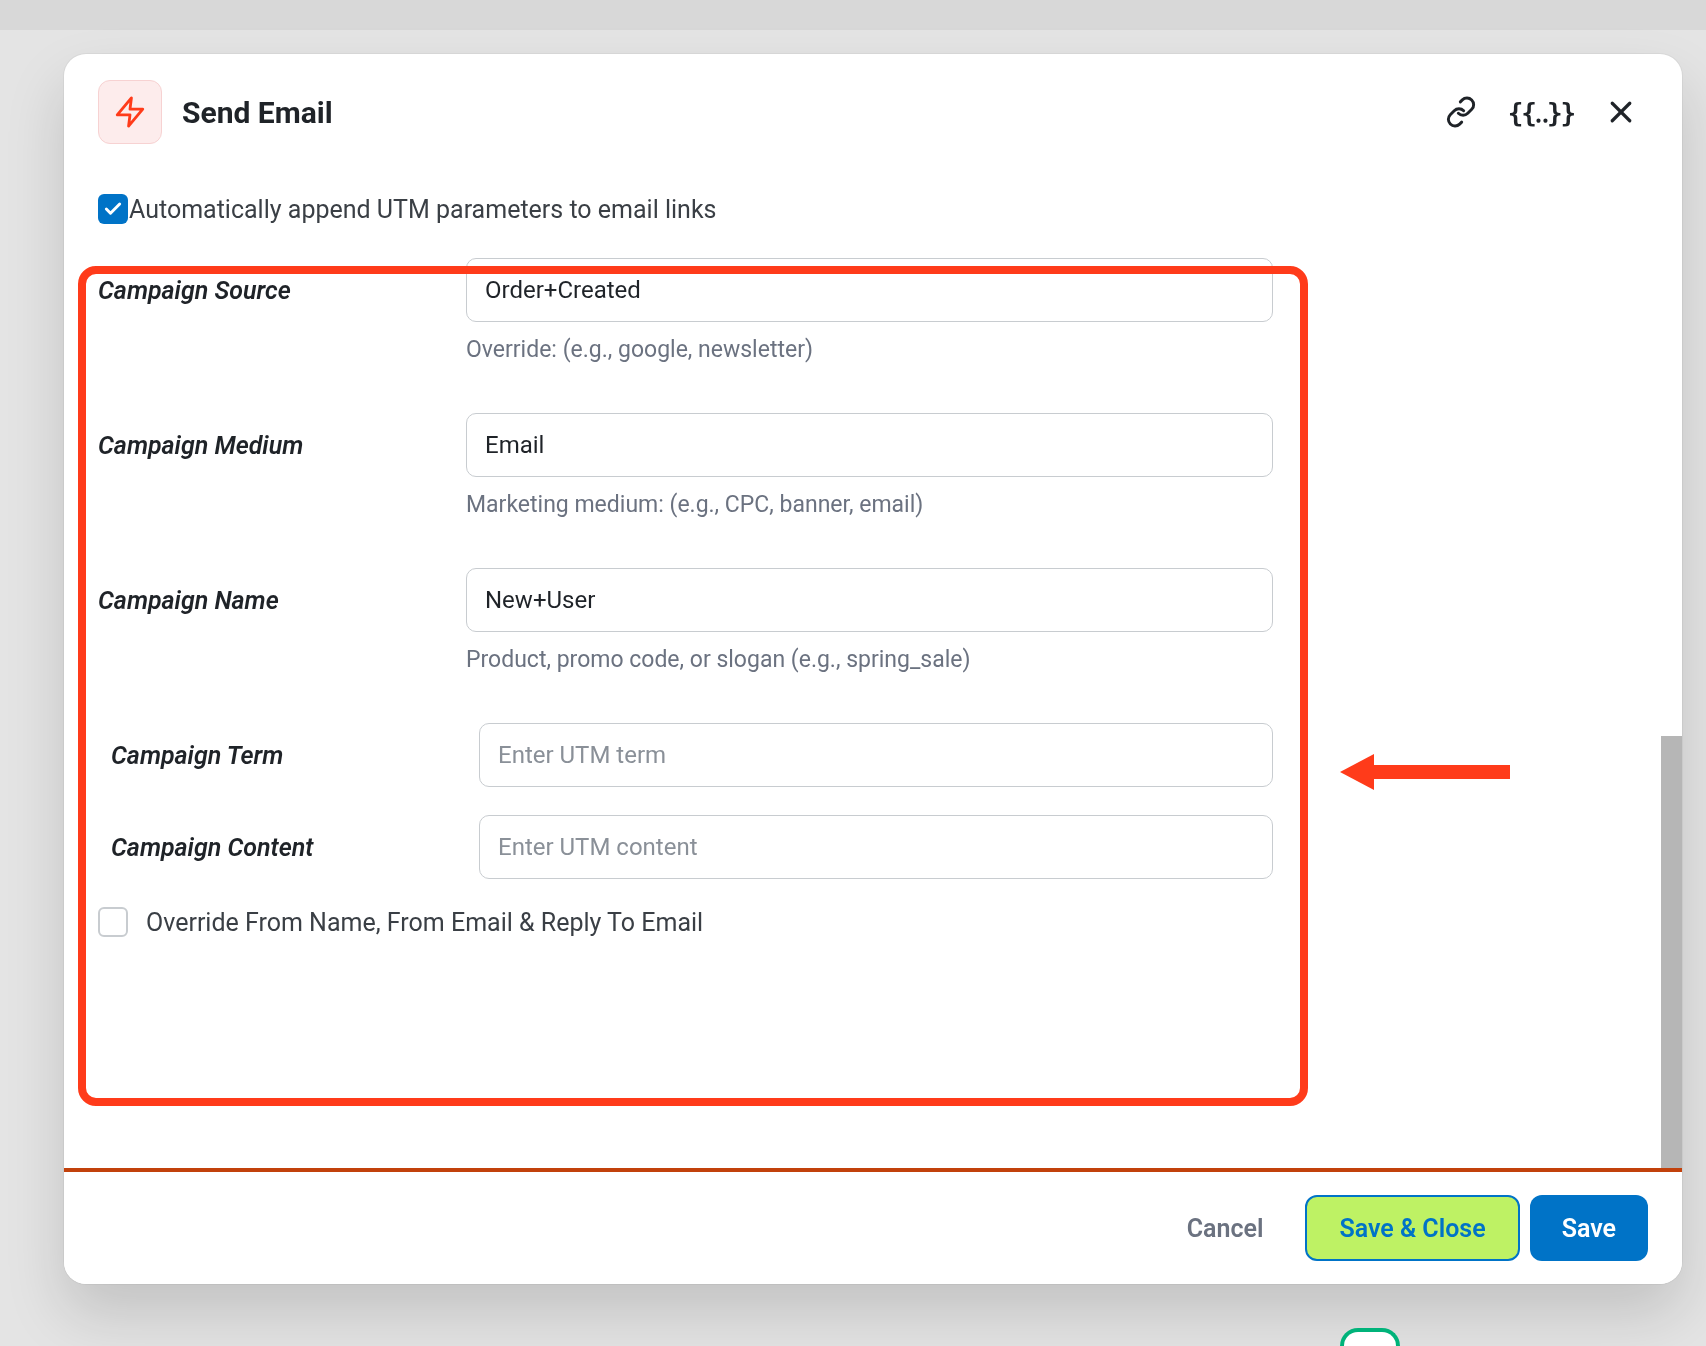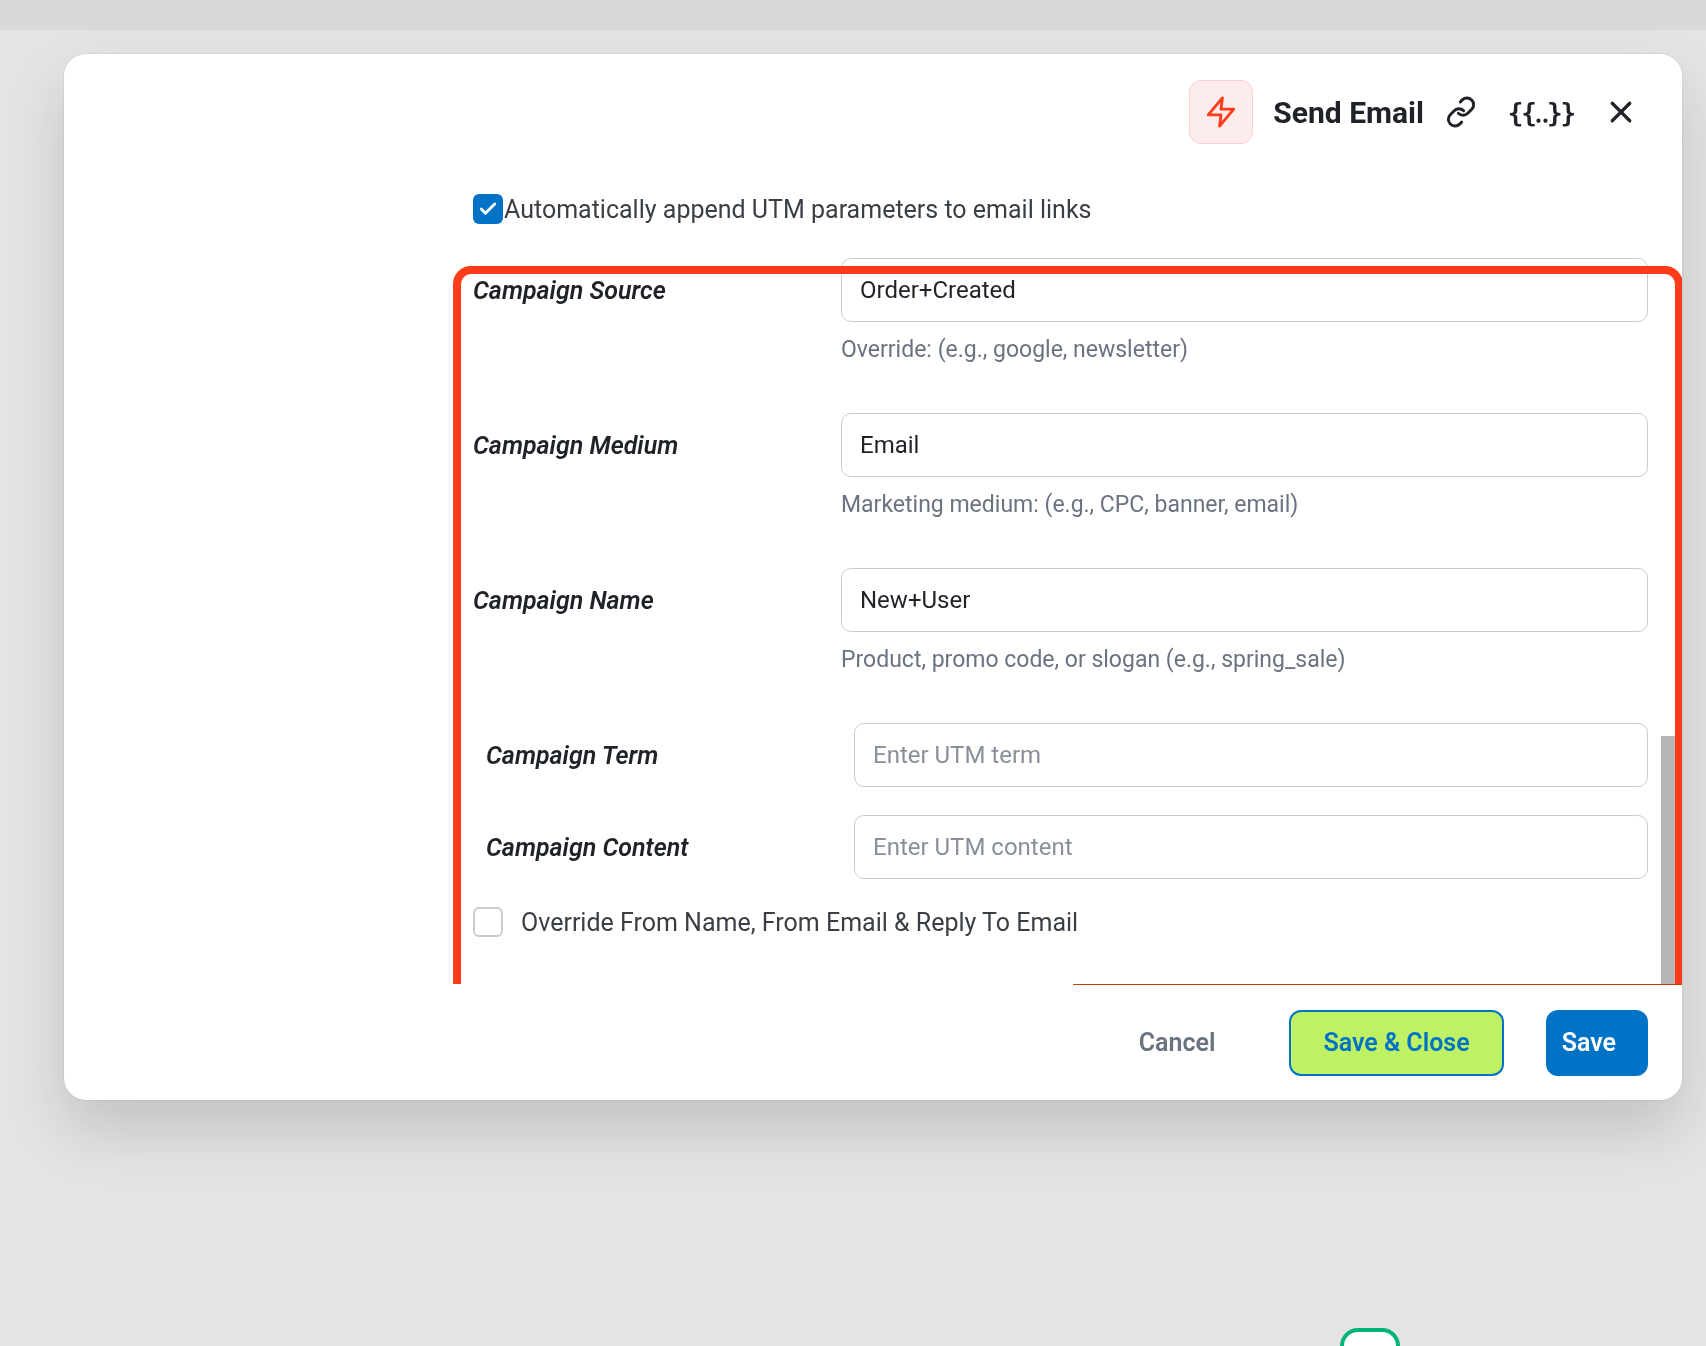--- a/index.html
+++ b/index.html
@@ -16,27 +16,26 @@
     position: absolute;
     top: 0; left: 0; right: 0;
     height: 30px;
     background: #d8d8d8;
   }
   .modal {
     position: absolute;
     top: 54px;
     left: 64px;
     width: 1618px;
-    height: 1046px;
+    height: 1230px;
     background: #fff;
     border-radius: 22px;
     box-shadow: 0 0 0 1px rgba(0,0,0,0.04), 0 30px 60px rgba(0,0,0,0.15);
     display: flex;
     flex-direction: column;
-    align-items: flex-end;
   }
   .modal-header {
     display: flex;
     align-items: center;
     padding: 26px 44px 10px 34px;
     gap: 20px;
   }
   .action-icon {
     width: 64px;
     height: 64px;
@@ -166,25 +165,25 @@
     position: absolute;
     right: 0;
     top: 582px;
     width: 21px;
     height: 470px;
     background: #b6b6b6;
     border-radius: 0;
   }
   .modal-footer {
     height: 116px;
-    border-top: 1px solid #c2410c;
+    border-top: 4px solid #c2410c;
     display: flex;
     align-items: center;
     justify-content: flex-end;
-    gap: 42px;
+    gap: 10px;
     padding: 0 34px;
     background: #fff;
     border-bottom-left-radius: 22px;
     border-bottom-right-radius: 22px;
   }
   .btn {
     height: 66px;
     padding: 0 32px;
     border-radius: 12px;
     font-size: 25px;
@@ -200,21 +199,20 @@
     color: #6b7280;
   }
   .btn-outline {
     background: #bef264;
     color: #0073c7;
     border: 2px solid #0073c7;
   }
   .btn-primary {
     background: #0073c7;
     color: #fff;
-    padding-left: 16px;
   }
   .arrow {
     position: absolute;
     top: 596px;
     left: 1276px;
     width: 170px;
     height: 44px;
     z-index: 6;
     pointer-events: none;
   }

